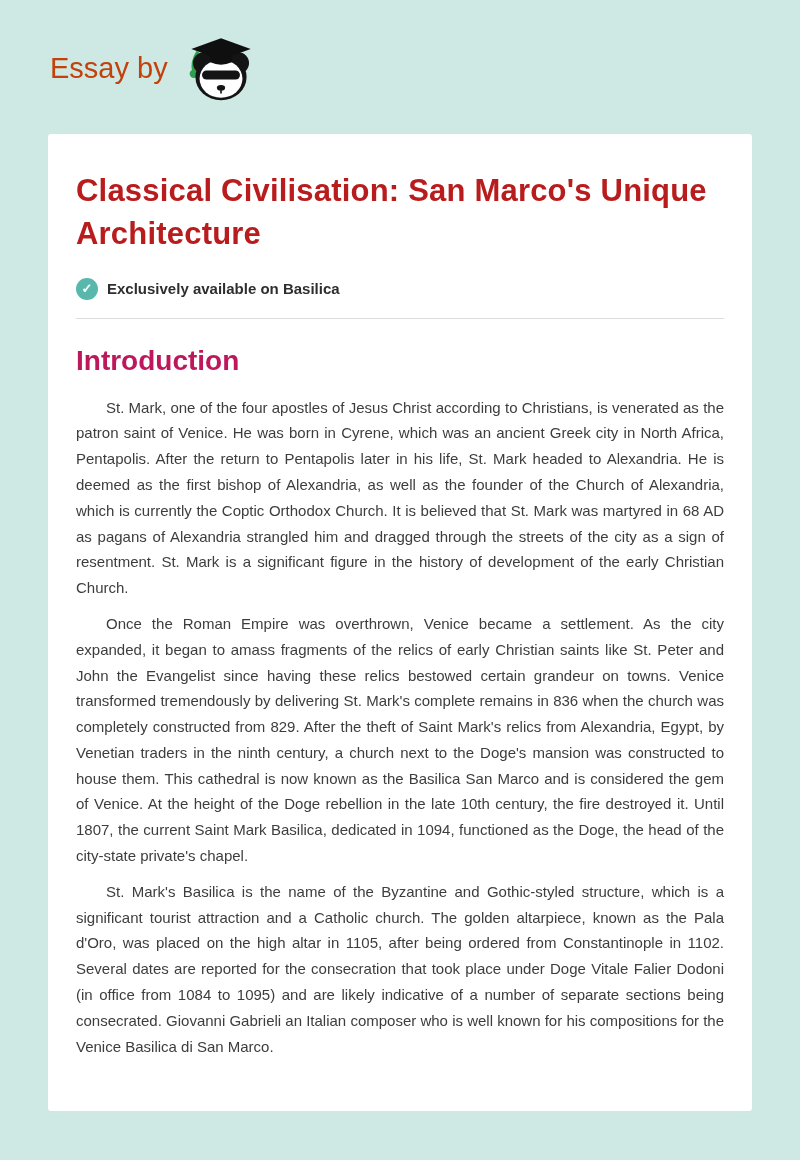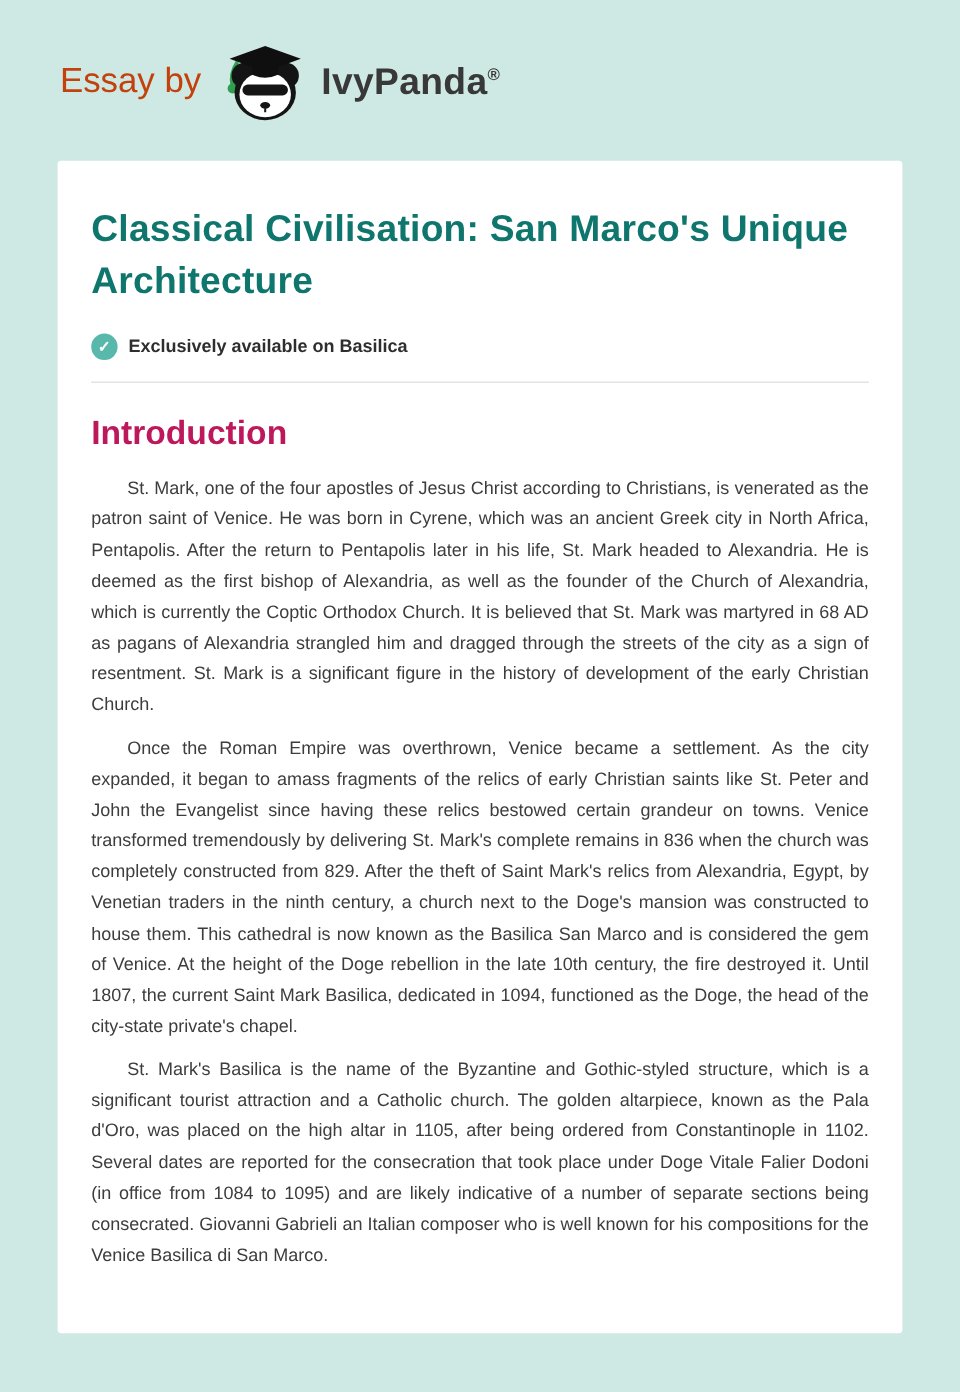--- a/index.html
+++ b/index.html
@@ -37,21 +37,21 @@
   
   .card {
     background: #ffffff;
     margin: 32px 48px 0 48px;
     padding: 36px 28px 52px 28px;
     border-radius: 3px;
   }
   .title {
     font-size: 31px;
     font-weight: bold;
-    color: #0f766e;
+    color: #b91c1c;
     line-height: 1.38;
     letter-spacing: 0.2px;
   }
   .badge {
     display: flex;
     align-items: center;
     gap: 9px;
     margin-top: 22px;
   }
   .check {
@@ -111,21 +111,20 @@
       <ellipse cx="44" cy="53" rx="26" ry="23" fill="#ffffff"></ellipse>
 
       <rect x="21" y="43" width="46" height="11" rx="5.5" fill="#141414"></rect>
 
       <ellipse cx="44" cy="64" rx="5" ry="3.5" fill="#141414"></ellipse>
       <path d="M44 67 L44 71" stroke="#141414" stroke-width="2"></path>
 
       <polygon points="44,4 80,17 44,30 8,17" fill="#0f0f0f"></polygon>
       <path d="M31 24 L31 33 Q44 39 57 33 L57 24 Q44 31 31 24 Z" fill="#0f0f0f"></path>
     </svg>
-    <span class="brand"><span>IvyPanda</span><sup>®</sup></span>
   </div>
 </div>
 
 <div class="card">
   <h1 class="title">Classical Civilisation: San Marco's Unique Architecture</h1>
 
   <div class="badge">
     <span class="check">✓</span>
     <span class="badge-label">Exclusively available on Basilica</span>
   </div>

